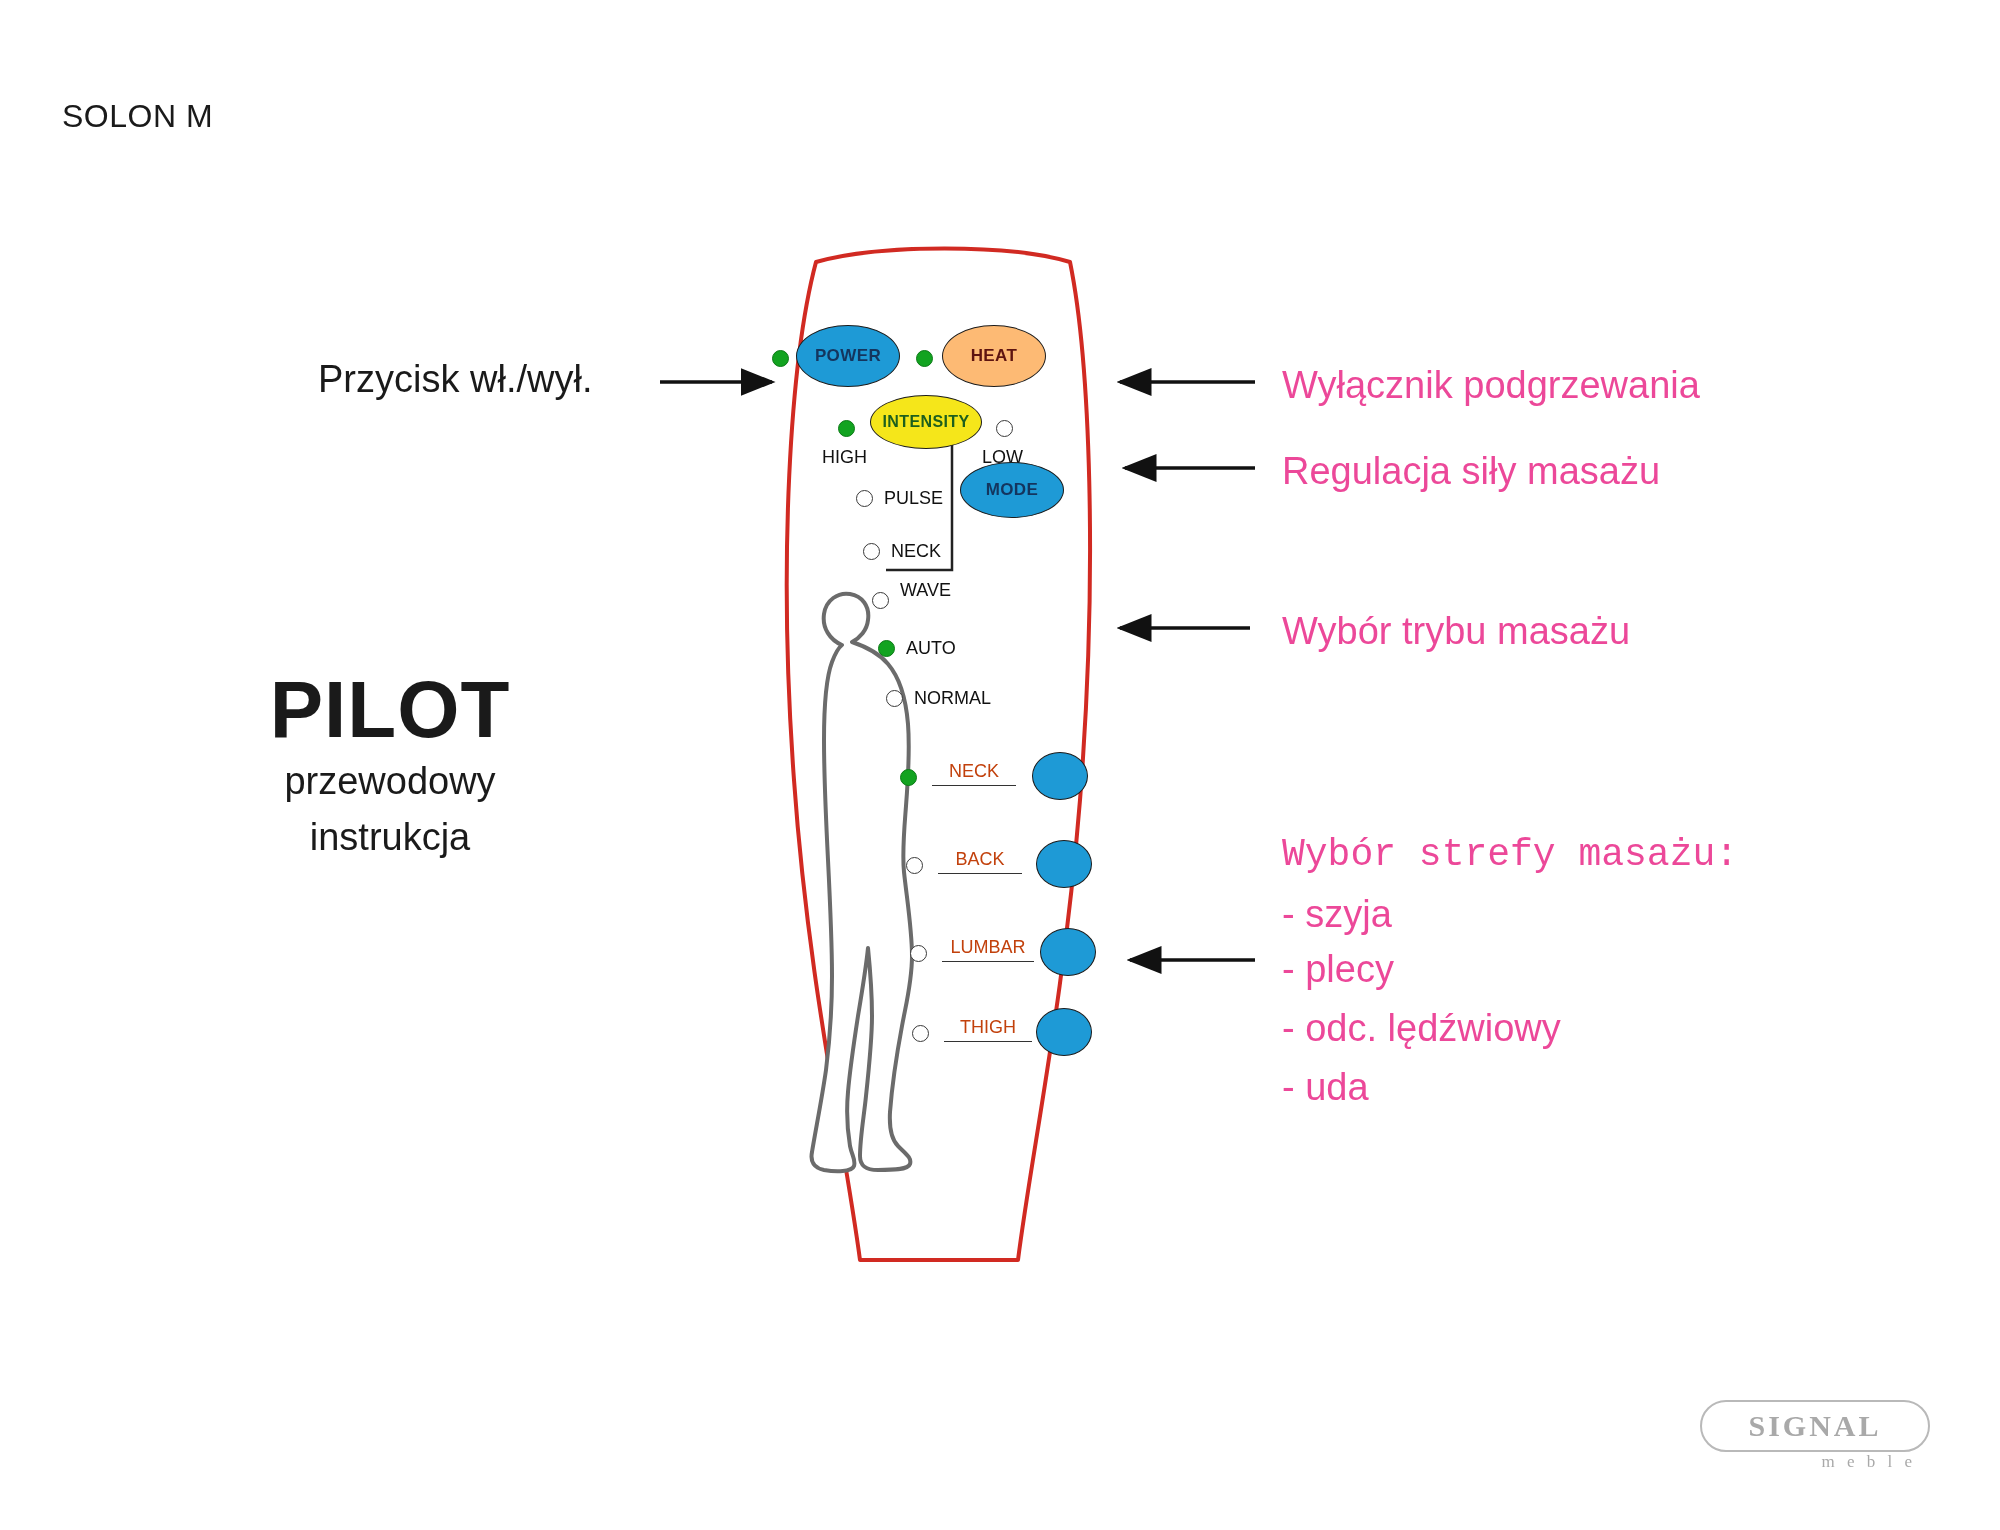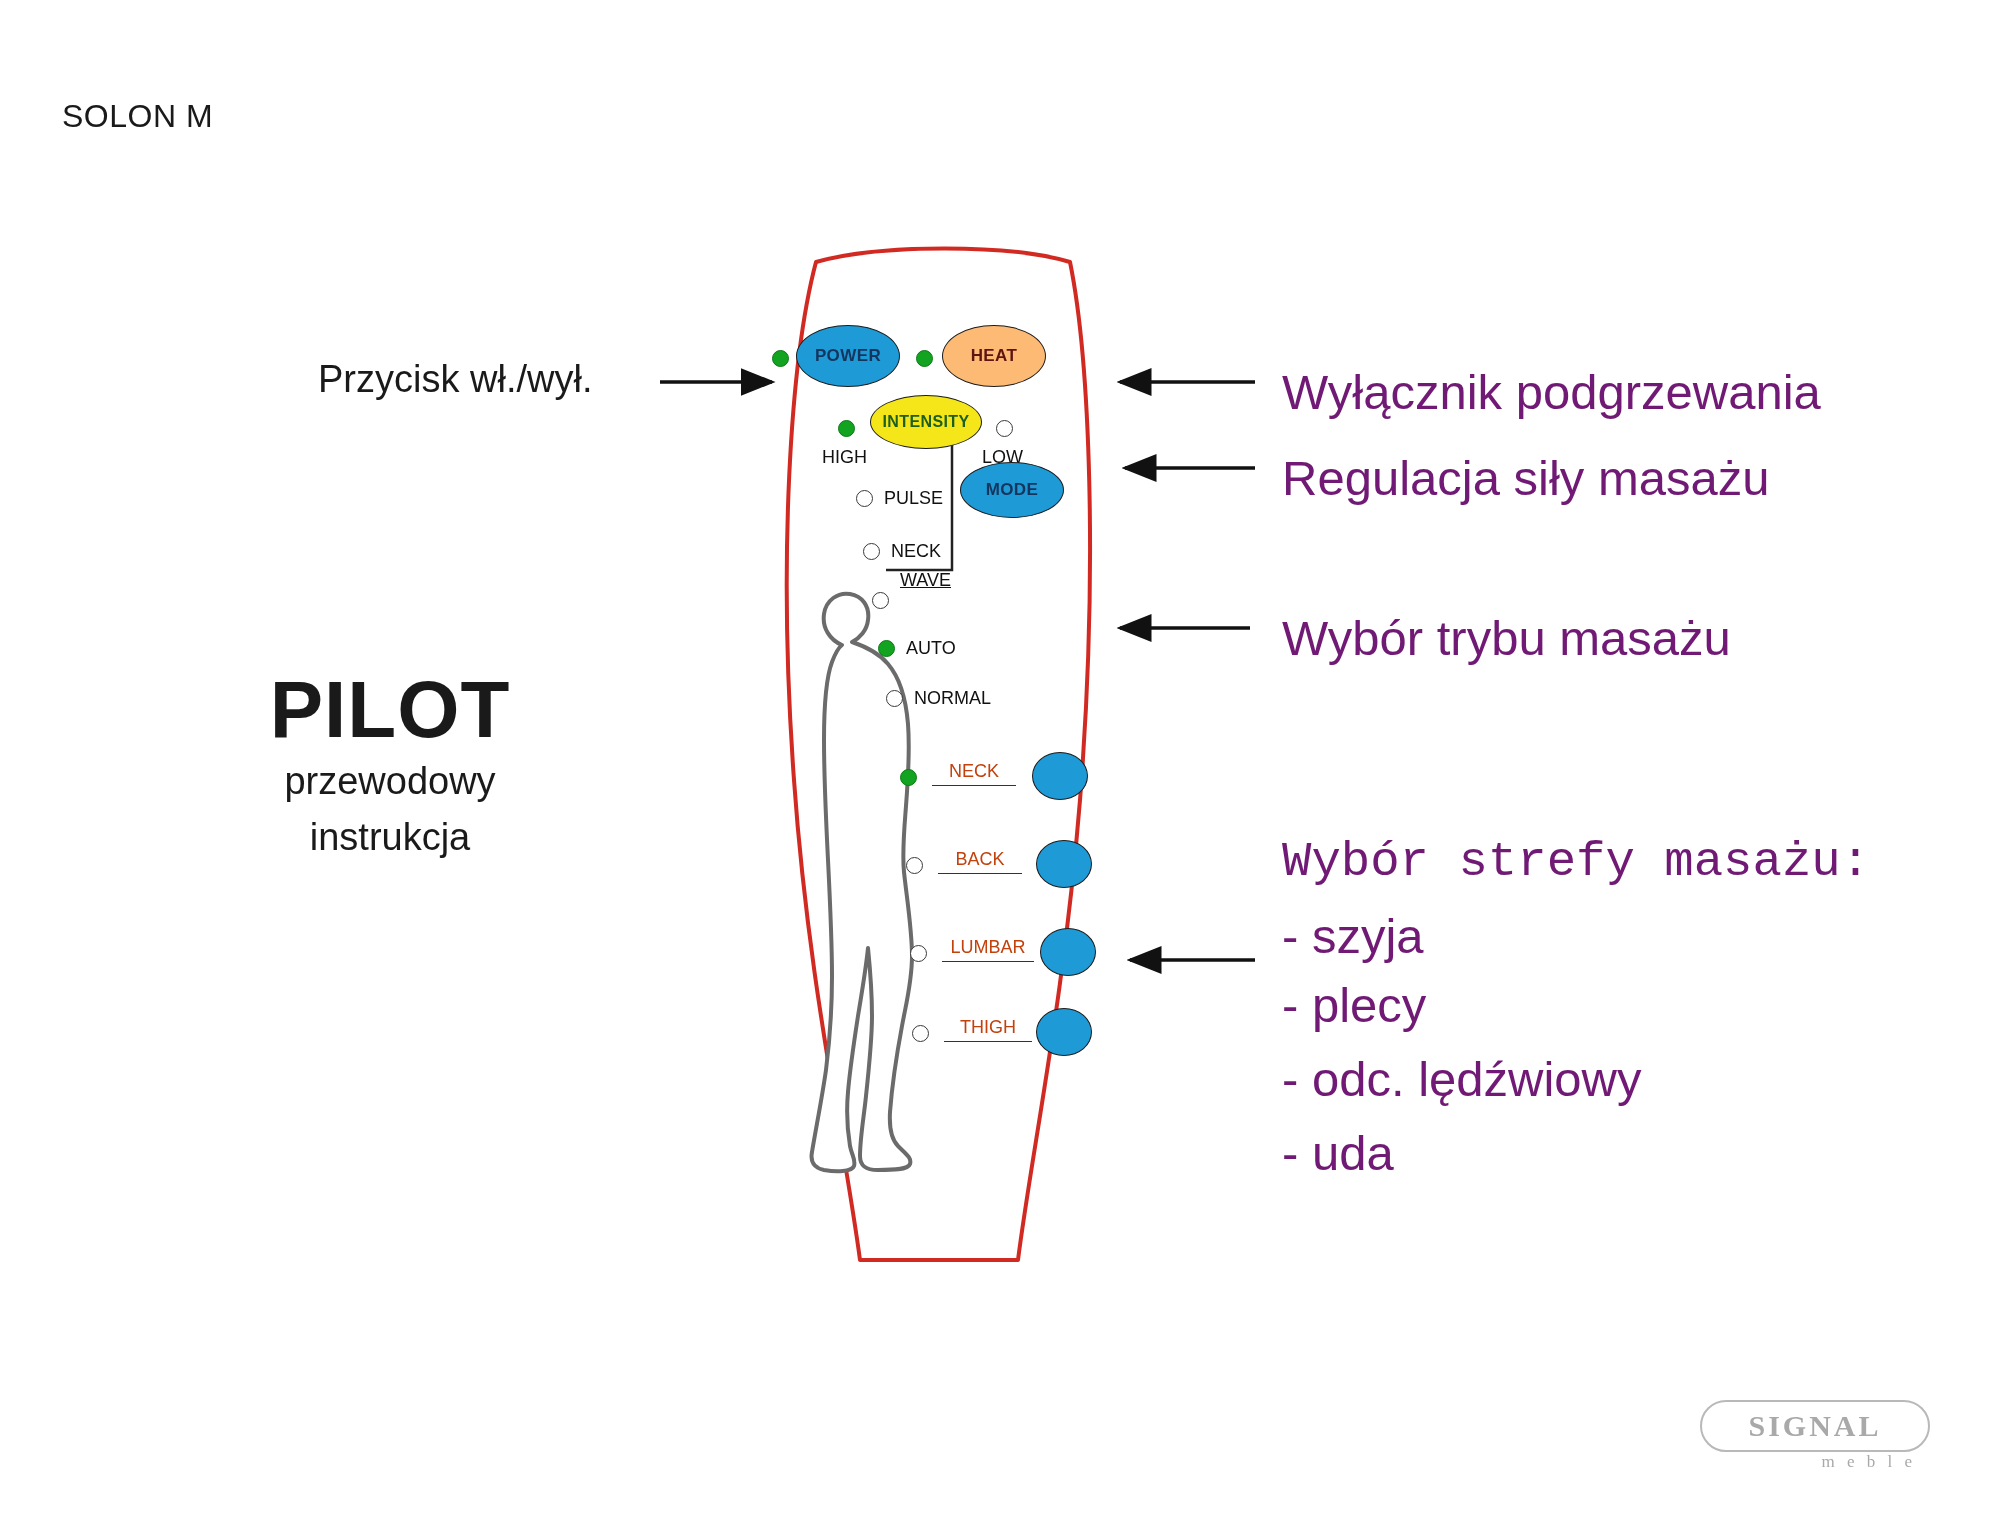--- a/index.html
+++ b/index.html
@@ -110,22 +110,22 @@
     color: #c2410c;
     white-space: nowrap;
     border-bottom: 1.6px solid #333;
     padding-bottom: 3px;
     text-align: center;
   }
 
   
   .annot {
     position: absolute;
-    font-size: 49px;
-    color: #701a75;
+    font-size: 38px;
+    color: #ec4899;
     white-space: nowrap;
     line-height: 1.34;
   }
 
   
   #annot-power {
     left: 318px;
     top: 358px;
     font-size: 38px;
     color: #1a1a1a;
@@ -241,21 +241,21 @@
   <span class="small-label" style="left:62px; top:207px;">HIGH</span>
   <span class="small-label" style="left:222px; top:207px;">LOW</span>
 
   <span class="led" style="left:96px; top:250px;"></span>
   <span class="small-label" style="left:124px; top:248px;">PULSE</span>
 
   <span class="led" style="left:103px; top:303px;"></span>
   <span class="small-label" style="left:131px; top:301px;">NECK</span>
 
   <span class="led" style="left:112px; top:352px;"></span>
-  <span class="small-label" style="left:140px; top:330px;text-decoration:underline;">WAVE</span>
+  <span class="small-label" style="left:140px; top:340px;">WAVE</span>
 
   <span class="led green" style="left:118px; top:400px;"></span>
   <span class="small-label" style="left:146px; top:398px;">AUTO</span>
 
   <span class="led" style="left:126px; top:450px;"></span>
   <span class="small-label" style="left:154px; top:448px;">NORMAL</span>
 
   <div class="btn-ellipse btn-mode" style="left:200px; top:222px; width:104px; height:56px;">MODE</div>
 
   <span class="led green" style="left:140px; top:529px;"></span>

